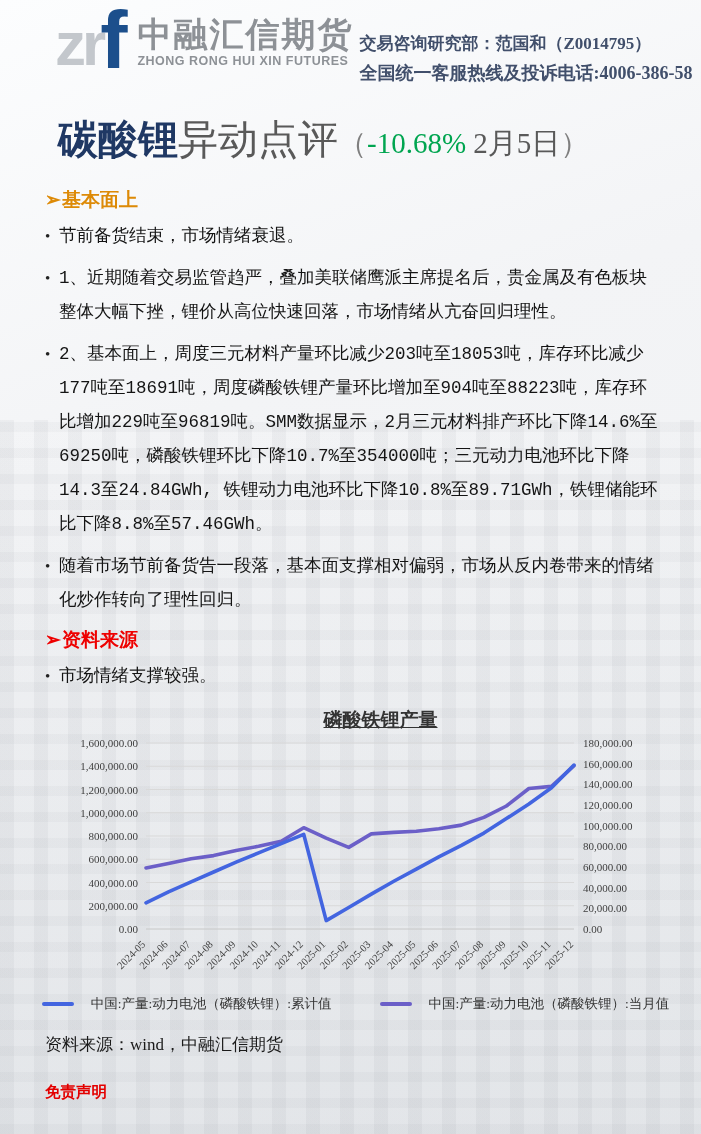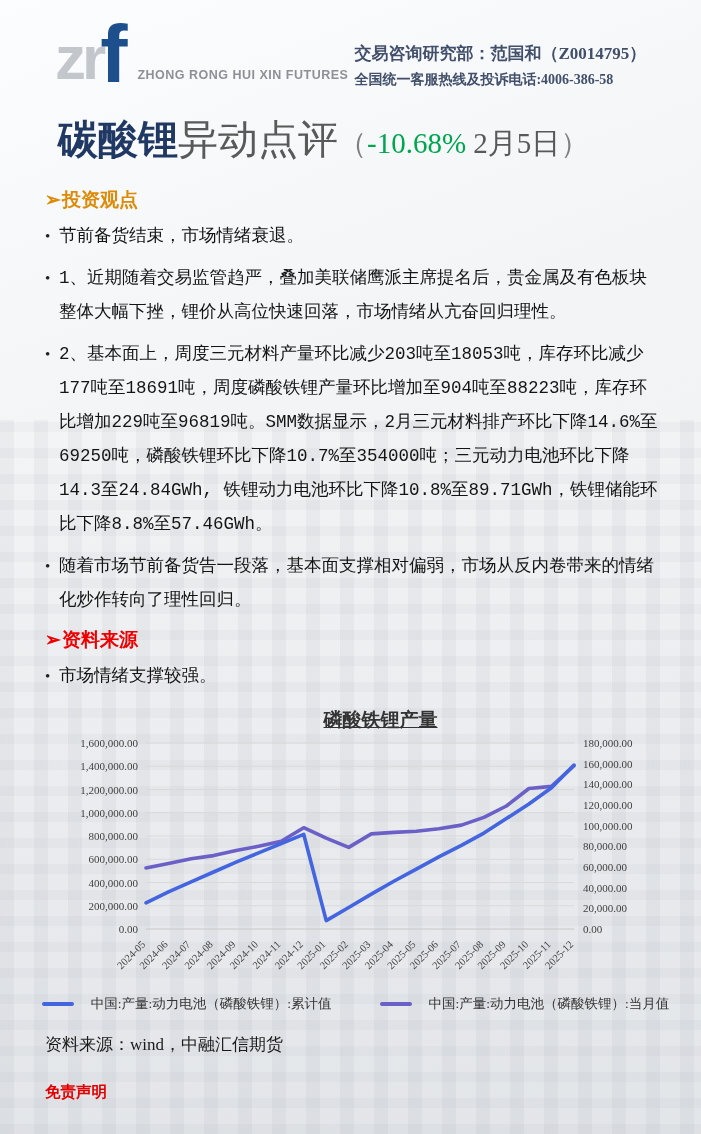--- a/index.html
+++ b/index.html
@@ -18,30 +18,30 @@
     position:absolute;left:0;top:420px;width:701px;height:714px;
     background:
       repeating-linear-gradient(90deg, rgba(120,125,135,.07) 0 14px, rgba(0,0,0,0) 14px 34px),
       repeating-linear-gradient(0deg, rgba(120,125,135,.05) 0 10px, rgba(0,0,0,0) 10px 26px),
       linear-gradient(180deg, rgba(230,232,235,0) 0%, rgba(205,209,215,.35) 100%);
     pointer-events:none;
   }
   .content{position:relative;z-index:2;}
 
   
-  .header{display:flex;align-items:center;padding:10px 0 0 55px;height:88px;}
+  .header{display:flex;align-items:flex-start;padding:10px 0 0 55px;height:88px;}
   .logo{display:flex;align-items:flex-end;}
   .logo-zr{font-family:"Liberation Sans",sans-serif;font-weight:bold;font-size:62px;line-height:52px;color:#c3c7cc;letter-spacing:-4px;}
   .logo-f{font-family:"Liberation Sans",sans-serif;font-weight:bold;font-size:82px;line-height:60px;color:#1c4f8c;margin-left:-2px;}
   .logo-names{margin-left:10px;padding-bottom:2px;}
   .logo-cn{font-family:"Liberation Sans",sans-serif;font-weight:bold;font-size:34px;line-height:34px;color:#8d9196;letter-spacing:2px;}
   .logo-en{font-family:"Liberation Sans",sans-serif;font-weight:bold;font-size:12.5px;color:#8d9196;letter-spacing:.5px;margin-top:3px;}
   .contact{margin-left:6px;padding-top:22px;color:#414f6b;font-weight:bold;white-space:nowrap;}
   .contact .c1{font-size:17px;margin-bottom:6px;}
-  .contact .c2{font-size:14px;}
+  .contact .c2{font-size:18px;}
 
   
   .title{padding:14px 0 0 58px;white-space:nowrap;}
   .t-product{font-size:40px;font-weight:bold;color:#1f3864;}
   .t-type{font-size:40px;color:#595959;}
   .t-paren{font-size:29px;color:#7f7f7f;}
   .t-change{font-size:29px;color:#00a550;}
   .t-date{font-size:29px;color:#595959;}
 
   
@@ -74,37 +74,38 @@
 
 <div class="page">
   <div class="watermark"></div>
   <div class="content">
 
     <div class="header">
       <div class="logo">
         <span class="logo-zr">zr</span>
         <span class="logo-f">f</span>
         <div class="logo-names">
+          <div class="logo-cn">中融汇信期货</div>
           <div class="logo-en">ZHONG RONG HUI XIN FUTURES</div>
         </div>
       </div>
       <div class="contact">
         <div class="c1">交易咨询研究部：范国和（Z0014795）</div>
         <div class="c2">全国统一客服热线及投诉电话:4006-386-58</div>
       </div>
     </div>
 
     <div class="title">
       <span class="t-product">碳酸锂</span><span class="t-type">异动点评</span><span class="t-paren">（</span><span class="t-change">-10.68%</span><span class="t-date"> 2月5日</span><span class="t-paren">）</span>
     </div>
 
     <div class="body-wrap">
 
       <div class="sec-heading orange">
-        <span class="marker">➢</span><span>投资观点</span>
+        <span class="marker">➢</span><span>基本面上</span>
       </div>
       <div class="para">
         <span class="b">•</span>
         <p>节前备货结束，市场情绪衰退。</p>
       </div>
 
       <div class="para">
         <span class="b">•</span>
         <p>1、近期随着交易监管趋严，叠加美联储鹰派主席提名后，贵金属及有色板块整体大幅下挫，锂价从高位快速回落，市场情绪从亢奋回归理性。</p>
       </div>

